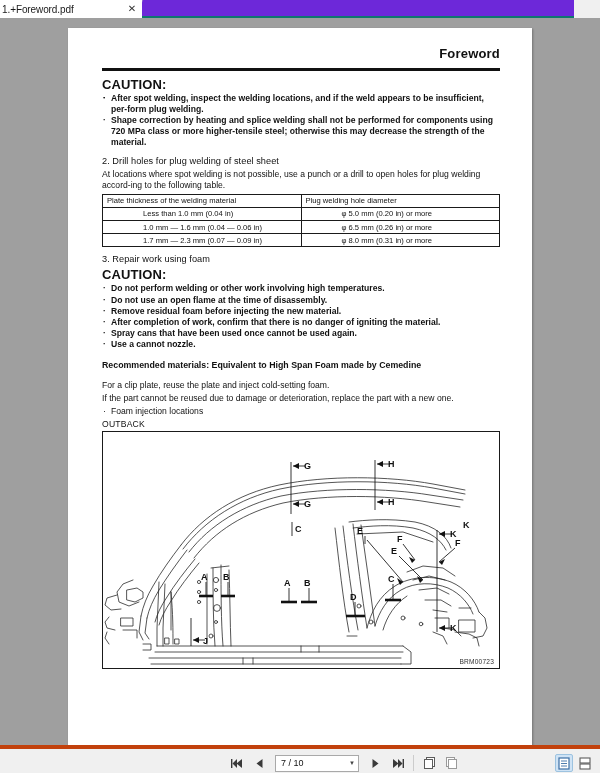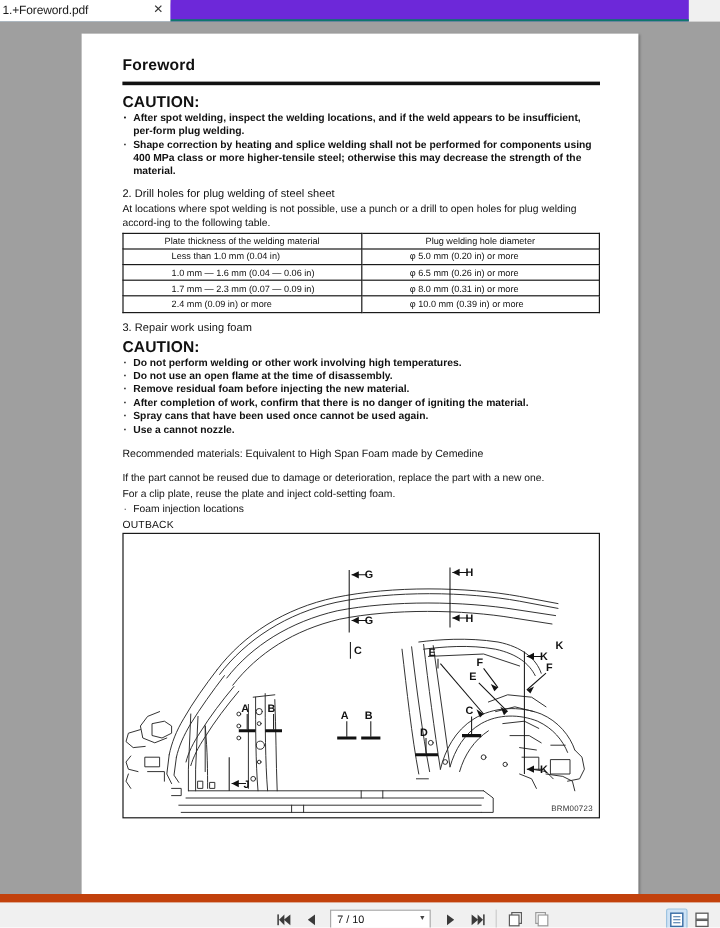--- a/index.html
+++ b/index.html
@@ -77,21 +77,21 @@
   }
 
   .page-inner {
     position: absolute;
     left: 34px; top: 18px;
     width: 398px;
   }
 
   
   .doc-title {
-    text-align: left;
+    text-align: right;
     font-size: 13px;
     font-weight: bold;
     color: #111;
     letter-spacing: 0.2px;
     margin: 0 0 7px 0;
   }
   .title-rule {
     height: 2.6px;
     background: #111;
     margin: 0 0 6px 0;
@@ -117,41 +117,41 @@
   .sec-head {
     font-size: 9.2px; color: #111; font-weight: normal;
     margin: 7px 0 3px 0;
     letter-spacing: 0.05px;
   }
   .para {
     font-size: 8.6px; color: #111; line-height: 11px;
     margin: 0 0 2px 0;
   }
   .para-bold {
-    font-size: 8.8px; color: #111; font-weight: normal;
+    font-size: 8.8px; color: #111; font-weight: bold;
     line-height: 11px; margin: 0;
   }
 
   
   table.spec {
     border-collapse: collapse;
     width: 100%;
     margin: 3px 0 2px 0;
     table-layout: fixed;
   }
   table.spec td, table.spec th {
     border: 0.8px solid #1a1a1a;
     font-size: 7.6px;
     color: #111;
     padding: 1.6px 4px;
     height: 12px;
     font-weight: normal;
     line-height: 9px;
   }
-  table.spec th { text-align: center; }
+  table.spec th { text-align: left; }
   table.spec td { text-align: left; padding-left: 40px; }
 
   
   .fig-caption {
     font-size: 8.6px; color: #111; margin: 2px 0 2px 0;
     letter-spacing: 0.2px;
   }
   .figure-box {
     position: relative;
     width: 100%;
@@ -178,21 +178,21 @@
     font-weight: bold;
     color: #111;
     letter-spacing: 0.4px;
   }
 
   
   #toolbar {
     position: absolute; left: 0; top: 745px;
     width: 600px; height: 28px;
     background: #f0f0f0;
-    border-top: 7px solid #c2410c;
+    border-top: 4px solid #c2410c;
     display: flex; align-items: center;
   }
   .tb-center {
     position: absolute;
     left: 228px; top: 0;
     height: 28px;
     display: flex; align-items: center; gap: 4px;
   }
   .tb-right {
     position: absolute;
@@ -255,21 +255,21 @@
     <div id="page">
       <div class="page-inner">
 
         <div class="doc-title">Foreword</div>
         <div class="title-rule"></div>
 
         <div class="caution-label">CAUTION:</div>
         <ul class="bullet-list">
           <li><span class="bdot">·</span></li>
           <li><span class="bdot">·</span><span>After spot welding, inspect the welding locations, and if the weld appears to be insufficient, per-form plug welding.</span></li>
-          <li><span class="bdot">·</span><span>Shape correction by heating and splice welding shall not be performed for components using 400 MPa class or more higher-tensile steel; otherwise this may decrease the strength of the material.</span></li>
+          <li><span class="bdot">·</span><span>Shape correction by heating and splice welding shall not be performed for components using 720 MPa class or more higher-tensile steel; otherwise this may decrease the strength of the material.</span></li>
         </ul>
 
         <div class="sec-head">2. Drill holes for plug welding of steel sheet</div>
         <div class="para">At locations where spot welding is not possible, use a punch or a drill to open holes for plug welding accord-ing to the following table.</div>
 
         <table class="spec">
           <thead>
             <tr>
               <th>Plate thickness of the welding material</th>
               <th>Plug welding hole diameter</th>
@@ -281,43 +281,39 @@
               <td>φ 5.0 mm (0.20 in) or more</td>
             </tr>
             <tr>
               <td>1.0 mm — 1.6 mm (0.04 — 0.06 in)</td>
               <td>φ 6.5 mm (0.26 in) or more</td>
             </tr>
             <tr>
               <td>1.7 mm — 2.3 mm (0.07 — 0.09 in)</td>
               <td>φ 8.0 mm (0.31 in) or more</td>
             </tr>
-            <tr>
-              <td>2.4 mm (0.09 in) or more</td>
-              <td>φ 10.0 mm (0.39 in) or more</td>
-            </tr>
           </tbody>
         </table>
 
         <div class="sec-head">3. Repair work using foam</div>
         <div class="caution-label">CAUTION:</div>
         <ul class="bullet-list">
           <li><span class="bdot">·</span><span>Do not perform welding or other work involving high temperatures.</span></li>
           <li><span class="bdot">·</span><span>Do not use an open flame at the time of disassembly.</span></li>
           <li><span class="bdot">·</span><span>Remove residual foam before injecting the new material.</span></li>
           <li><span class="bdot">·</span><span>After completion of work, confirm that there is no danger of igniting the material.</span></li>
           <li><span class="bdot">·</span><span>Spray cans that have been used once cannot be used again.</span></li>
           <li><span class="bdot">·</span><span>Use a cannot nozzle.</span></li>
         </ul>
 
         <div style="height:9px"></div>
         <div class="para-bold">Recommended materials: Equivalent to High Span Foam made by Cemedine</div>
         <div style="height:9px"></div>
+        <div class="para">For a clip plate, reuse the plate and inject cold-setting foam.</div>
         <div class="para">If the part cannot be reused due to damage or deterioration, replace the part with a new one.</div>
-        <div class="para">For a clip plate, reuse the plate and inject cold-setting foam.</div>
         <div class="para" style="padding-left:9px;position:relative;"><span style="position:absolute;left:1px;top:0;">·</span><span>Foam injection locations</span></div>
         <div class="fig-caption">OUTBACK</div>
 
         <div class="figure-box">
           <svg width="396" height="236" viewBox="0 0 396 236">
             <g fill="none" stroke="#2a2a2a" stroke-width="0.8" stroke-linecap="round" stroke-linejoin="round">
 
               <path d="M78 113 C100 84 134 62 176 53 C224 43 286 44 330 52 L362 58"></path>
               <path d="M80 117 C102 88 136 66 177 57 C225 47 286 48 330 56 L362 62"></path>
 

